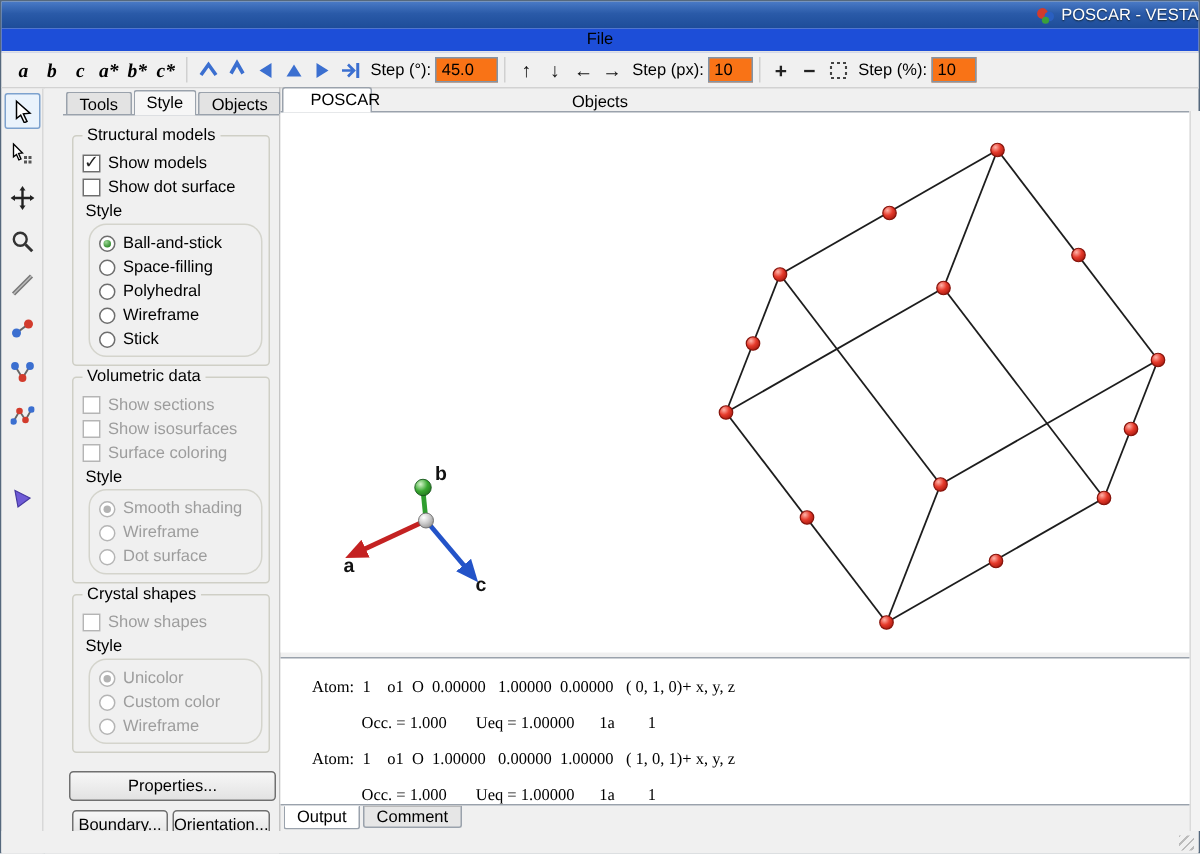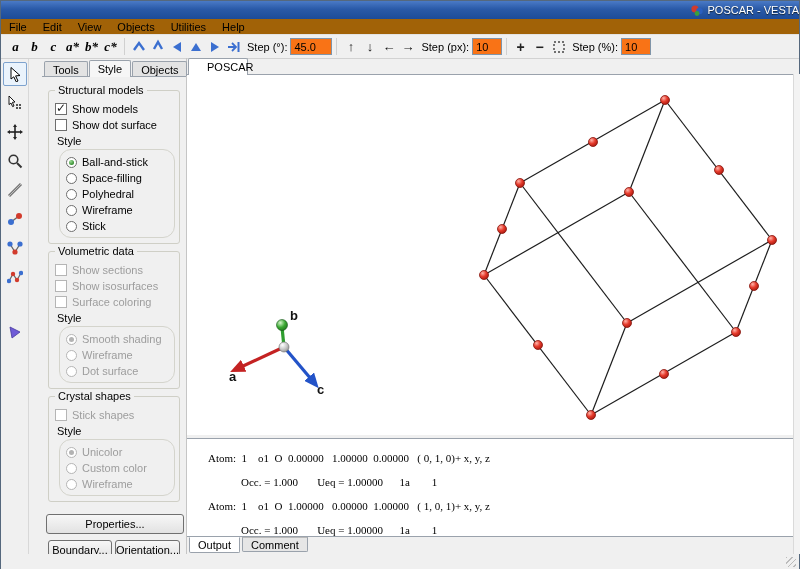--- a/index.html
+++ b/index.html
@@ -8,21 +8,21 @@
   .window { position:relative; width:800px; height:569px; background:#f0f0f0; border:1px solid #55687d; }
 
   
   .titlebar { position:absolute; left:0; top:0; width:100%; height:18px;
     background:linear-gradient(180deg,#4a7ac6 0%,#2a5aa8 45%,#1d4c99 100%);
     display:flex; align-items:center; padding-left:4px; gap:4px;justify-content:flex-end; }
   .titlebar .title { color:#fff; font-size:11px; text-shadow:0 1px 1px #123; }
 
   
   .menubar { position:absolute; left:0; top:18px; width:100%; height:16px;
-    background:#a16207; border-bottom:1px solid #e3e3e3; display:flex; align-items:center; }
+    background:#1d4ed8; border-bottom:1px solid #e3e3e3; display:flex; align-items:center;flex-direction:column; }
   .menu-item { padding:1px 8px; cursor:default; }
 
   
   .toolbar { position:absolute; left:0; top:34px; width:100%; height:24px;
     background:#f0f0f0; border-bottom:1px solid #d2d2d2; display:flex; align-items:center; padding-left:5px; }
   .tb-btn { min-width:19px; height:19px; display:flex; align-items:center; justify-content:center;
     border:1px solid transparent; border-radius:2px; background:transparent; cursor:default; }
   .axis-letter { font-family:"Liberation Serif","DejaVu Serif",serif; font-weight:bold; font-style:italic; font-size:13px; }
   .tb-sep { width:1px; height:17px; background:#d0d0d0; margin:0 4px; }
   .tb-label { margin:0 3px 0 4px; }
@@ -327,21 +327,21 @@
             <span class="rb"></span>
             <span>Dot surface</span>
           </div>
         </div>
       </div>
 
       <div class="groupbox">
         <span class="legend">Crystal shapes</span>
         <div class="row disabled">
           <span class="cb"></span>
-          <span>Stick shapes</span>
+          <span>Show shapes</span>
         </div>
         <div class="style-label">Style</div>
         <div class="innerbox">
           <div class="row disabled">
             <span class="rb on"></span>
             <span>Unicolor</span>
           </div>
           <div class="row disabled">
             <span class="rb"></span>
             <span>Custom color</span>

